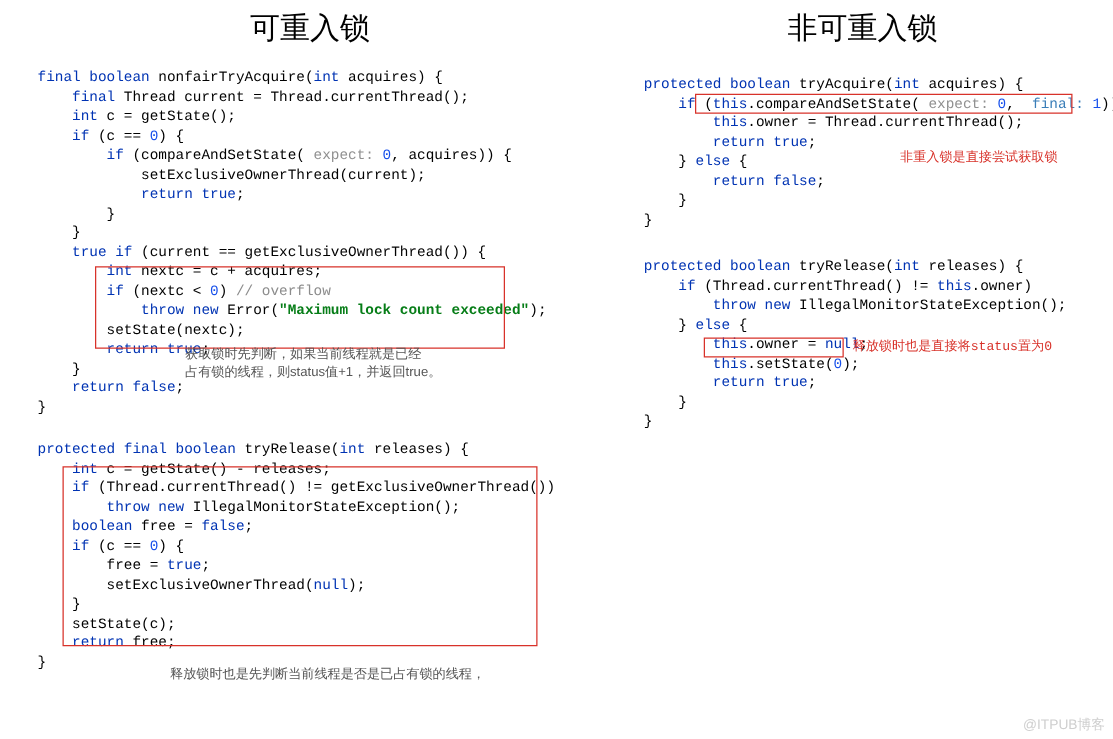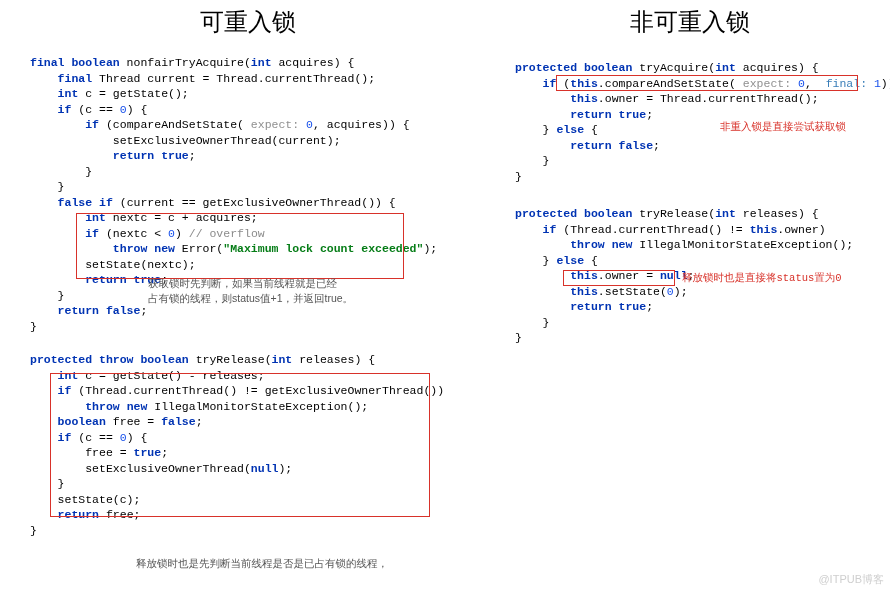--- a/index.html
+++ b/index.html
@@ -36,21 +36,21 @@
     width: 360px;
   }
 
   pre {
     margin: 0;
     font-family: inherit;
     line-height: 1.35;
     white-space: pre;
   }
 
-  .kw { color: #0033b3; font-weight: bold; }
+  .kw { color: #0033b3; font-weight: normal; }
   .num { color: #1750eb; }
   .str { color: #067d17; font-weight: bold; }
   .cmt { color: #8c8c8c; }
   .hint { color: #909090; }
   .hintb { color: #3a7eb8; }
 
   .red-box {
     position: absolute;
     border: 1px solid #d8322a;
     pointer-events: none;
@@ -84,52 +84,52 @@
 <div class="col-left">
 <pre><span class="kw">final boolean</span> nonfairTryAcquire(<span class="kw">int</span> acquires) {
     <span class="kw">final</span> Thread current = Thread.<span>currentThread</span>();
     <span class="kw">int</span> c = getState();
     <span class="kw">if</span> (c == <span class="num">0</span>) {
         <span class="kw">if</span> (compareAndSetState( <span class="hint">expect:</span> <span class="num">0</span>, acquires)) {
             setExclusiveOwnerThread(current);
             <span class="kw">return true</span>;
         }
     }
-    <span class="kw">false if</span> (current == getExclusiveOwnerThread()) {
+    <span class="kw">true if</span> (current == getExclusiveOwnerThread()) {
         <span class="kw">int</span> nextc = c + acquires;
         <span class="kw">if</span> (nextc &lt; <span class="num">0</span>) <span class="cmt">// overflow</span>
             <span class="kw">throw new</span> Error(<span class="str">"Maximum lock count exceeded"</span>);
         setState(nextc);
         <span class="kw">return true</span>;
     }
     <span class="kw">return false</span>;
 }</pre>
 
-<pre style="margin-top:18px"><span class="kw">protected throw boolean</span> tryRelease(<span class="kw">int</span> releases) {
+<pre style="margin-top:18px"><span class="kw">protected final boolean</span> tryRelease(<span class="kw">int</span> releases) {
     <span class="kw">int</span> c = getState() - releases;
     <span class="kw">if</span> (Thread.<span>currentThread</span>() != getExclusiveOwnerThread())
         <span class="kw">throw new</span> IllegalMonitorStateException();
     <span class="kw">boolean</span> free = <span class="kw">false</span>;
     <span class="kw">if</span> (c == <span class="num">0</span>) {
         free = <span class="kw">true</span>;
         setExclusiveOwnerThread(<span class="kw">null</span>);
     }
     setState(c);
     <span class="kw">return</span> free;
 }</pre>
 </div>
 
 <div class="red-box" style="left:76px; top:213px; width:326px; height:64px;"></div>
 <div class="red-box" style="left:50px; top:373px; width:378px; height:142px;"></div>
 
 <div class="note" style="left:148px; top:276px; width:280px;">
   <span>获取锁时先判断，如果当前线程就是已经</span><br>
   <span>占有锁的线程，则status值+1，并返回true。</span>
 </div>
-<div class="note" style="left:136px; top:556px; width:320px;">
+<div class="note" style="left:136px; top:532px; width:320px;">
   <span>释放锁时也是先判断当前线程是否是已占有锁的线程，</span><br>
 </div>
 
 <div class="col-right">
 <pre><span class="kw">protected boolean</span> tryAcquire(<span class="kw">int</span> acquires) {
     <span class="kw">if</span> (<span class="kw">this</span>.compareAndSetState( <span class="hint">expect:</span> <span class="num">0</span>,  <span class="hintb">final:</span> <span class="num">1</span>)) {
         <span class="kw">this</span>.owner = Thread.<span>currentThread</span>();
         <span class="kw">return true</span>;
     } <span class="kw">else</span> {
         <span class="kw">return false</span>;

